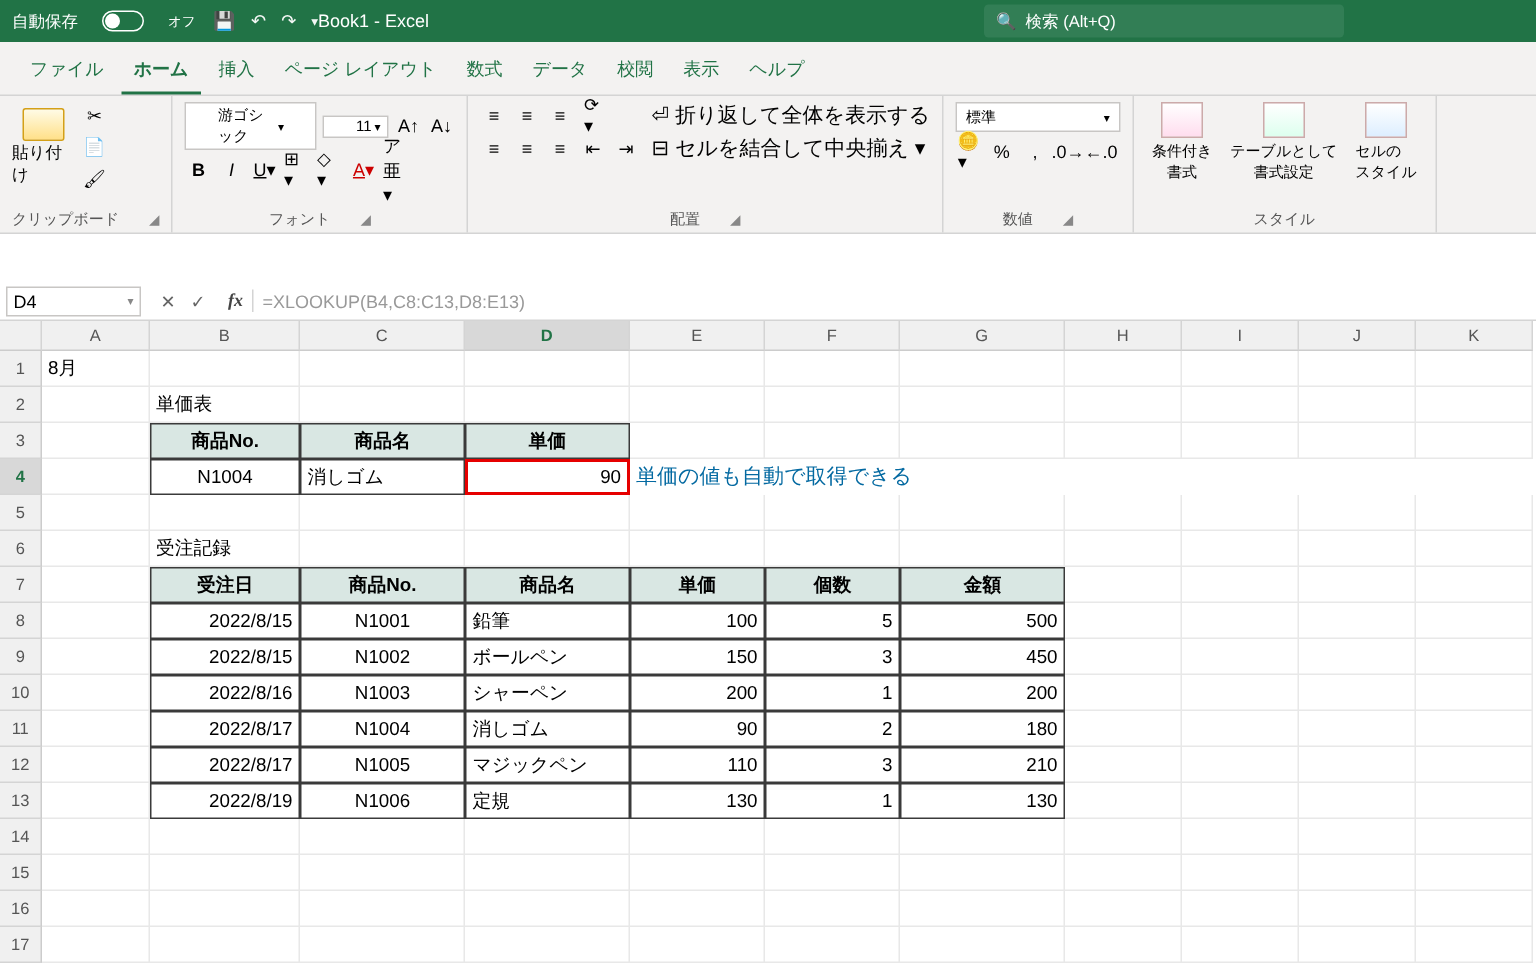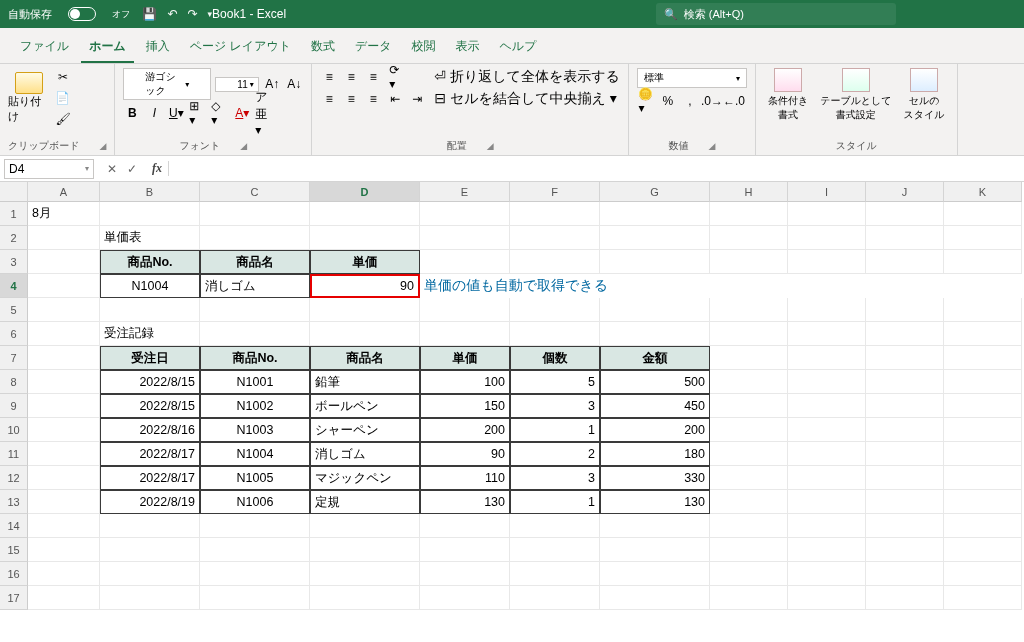--- a/index.html
+++ b/index.html
@@ -30,21 +30,21 @@
 .clip-ico { width:28px; height:28px; background:linear-gradient(#fffbe6,#ffe089); border:1px solid #d4a017; border-radius:2px; position:relative;}
 .mini { font-size:10px; border:1px solid #c8c6c4; background:#fff; padding:1px 21px; display:inline-flex; align-items:center; gap:2px;}
 .btn-ico { width:18px; height:18px; display:inline-flex; align-items:center; justify-content:center; font-size:12px;}
 .font-drop { width:88px; }
 .size-drop { width:32px; text-align:center;}
 .alignbox span, .numbox span { padding:1px 3px;}
 .style-item { display:flex; flex-direction:column; align-items:center; font-size:10px; padding:0 4px; gap:2px;}
 .style-ico { width:28px; height:24px; border:1px solid #caa; background:linear-gradient(#fff,#fde);}
 
 
-.formula-bar { display:flex; align-items:center; height:26px; border-bottom:1px solid #d4d4d4; background:#fff;}
+.formula-bar { display:flex; align-items:center; height:26px; border-bottom:1px solid #d4d4d4; background:#fff;margin-top:32px;}
 .namebox { width:90px; border:1px solid #c8c6c4; height:20px; margin:0 4px; padding:0 4px; display:flex; align-items:center; justify-content:space-between; font-size:12px;}
 .fbtns { display:flex; gap:4px; padding:0 6px; color:#666;}
 .fbtns span{ width:16px; text-align:center;}
 .fx { font-style:italic; font-family:serif; font-weight:bold; font-size:12px; border-right:1px solid #d4d4d4; padding:0 6px; color:#444;}
 .formula { flex:1; padding:0 6px; color:#999; font-size:12px;}
 
 
 .grid { position:relative; }
 .colheads { display:flex;}
 .corner { width:28px; height:20px; background:#f0f0f0; border-right:1px solid #d4d4d4; border-bottom:1px solid #ccc;}
@@ -206,40 +206,41 @@
           <span style="white-space:pre;text-align:center">条件付き
 書式</span>
         </div>
       <div class="style-item">
           <div class="style-ico" style="background:linear-gradient(#fff,#dfe)"></div>
           <span style="white-space:pre;text-align:center">テーブルとして
 書式設定</span>
         </div>
       <div class="style-item">
           <div class="style-ico" style="background:linear-gradient(#fff,#def)"></div>
-          <span style="white-space:pre;text-align:center">セルの
+          <span style="white-space:pre;text-align:left">セルの
 スタイル</span>
         </div>
     </div>
     <div class="group-label">
         <span>スタイル</span>
       </div>
   </div>
 </div>
 
 <div class="formula-bar">
   <div class="namebox">
       <span>D4</span>
       <span style="font-size:8px;color:#888">▾</span>
     </div>
   <div class="fbtns">
     <span>✕</span>
     <span>✓</span>
   </div>
   <div class="fx">fx</div>
+  <div class="formula">=XLOOKUP(B4,C8:C13,D8:E13)</div>
 </div>
 
 <div class="grid">
   <div class="colheads">
     <div class="corner"></div>
     <div class="colhead colA">A</div>
     <div class="colhead colB">B</div>
     <div class="colhead colC">C</div>
     <div class="colhead colD sel">D</div>
     <div class="colhead colE">E</div>
@@ -400,21 +401,21 @@
         <div class="cell colK"></div>
       </div>
       <div class="row">
         <div class="rowhead" style="height: 24px;">12</div>
         <div class="cell colA"></div>
         <div class="cell colB tbl tr">2022/8/17</div>
         <div class="cell colC tbl tc">N1005</div>
         <div class="cell colD tbl">マジックペン</div>
         <div class="cell colE tbl tr">110</div>
         <div class="cell colF tbl tr">3</div>
-        <div class="cell colG tbl tr">330</div>
+        <div class="cell colG tbl tr">210</div>
         <div class="cell colH"></div>
         <div class="cell colI"></div>
         <div class="cell colJ"></div>
         <div class="cell colK"></div>
       </div>
       <div class="row">
         <div class="rowhead" style="height: 24px;">13</div>
         <div class="cell colA"></div>
         <div class="cell colB tbl tr">2022/8/19</div>
         <div class="cell colC tbl tc">N1006</div>

